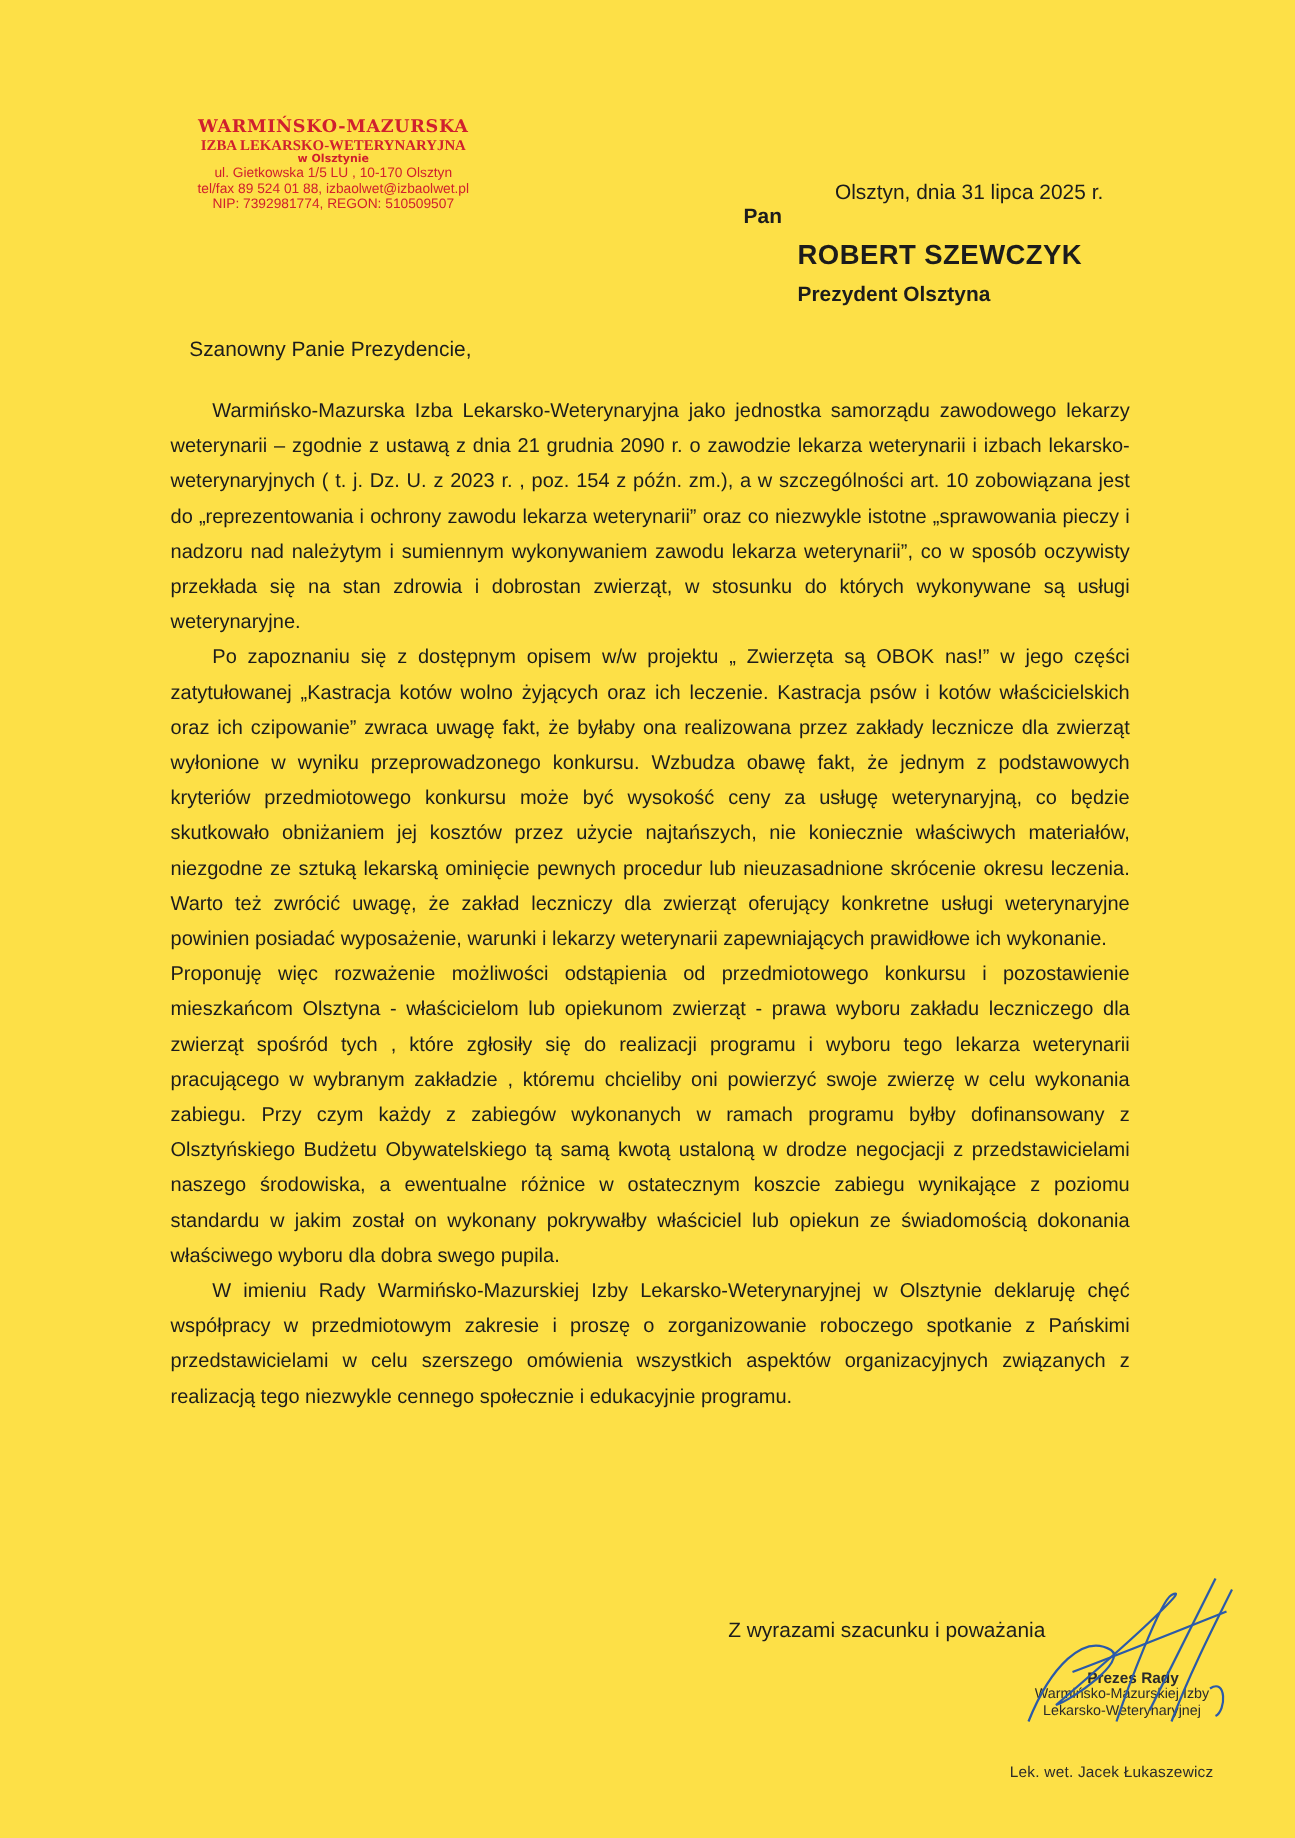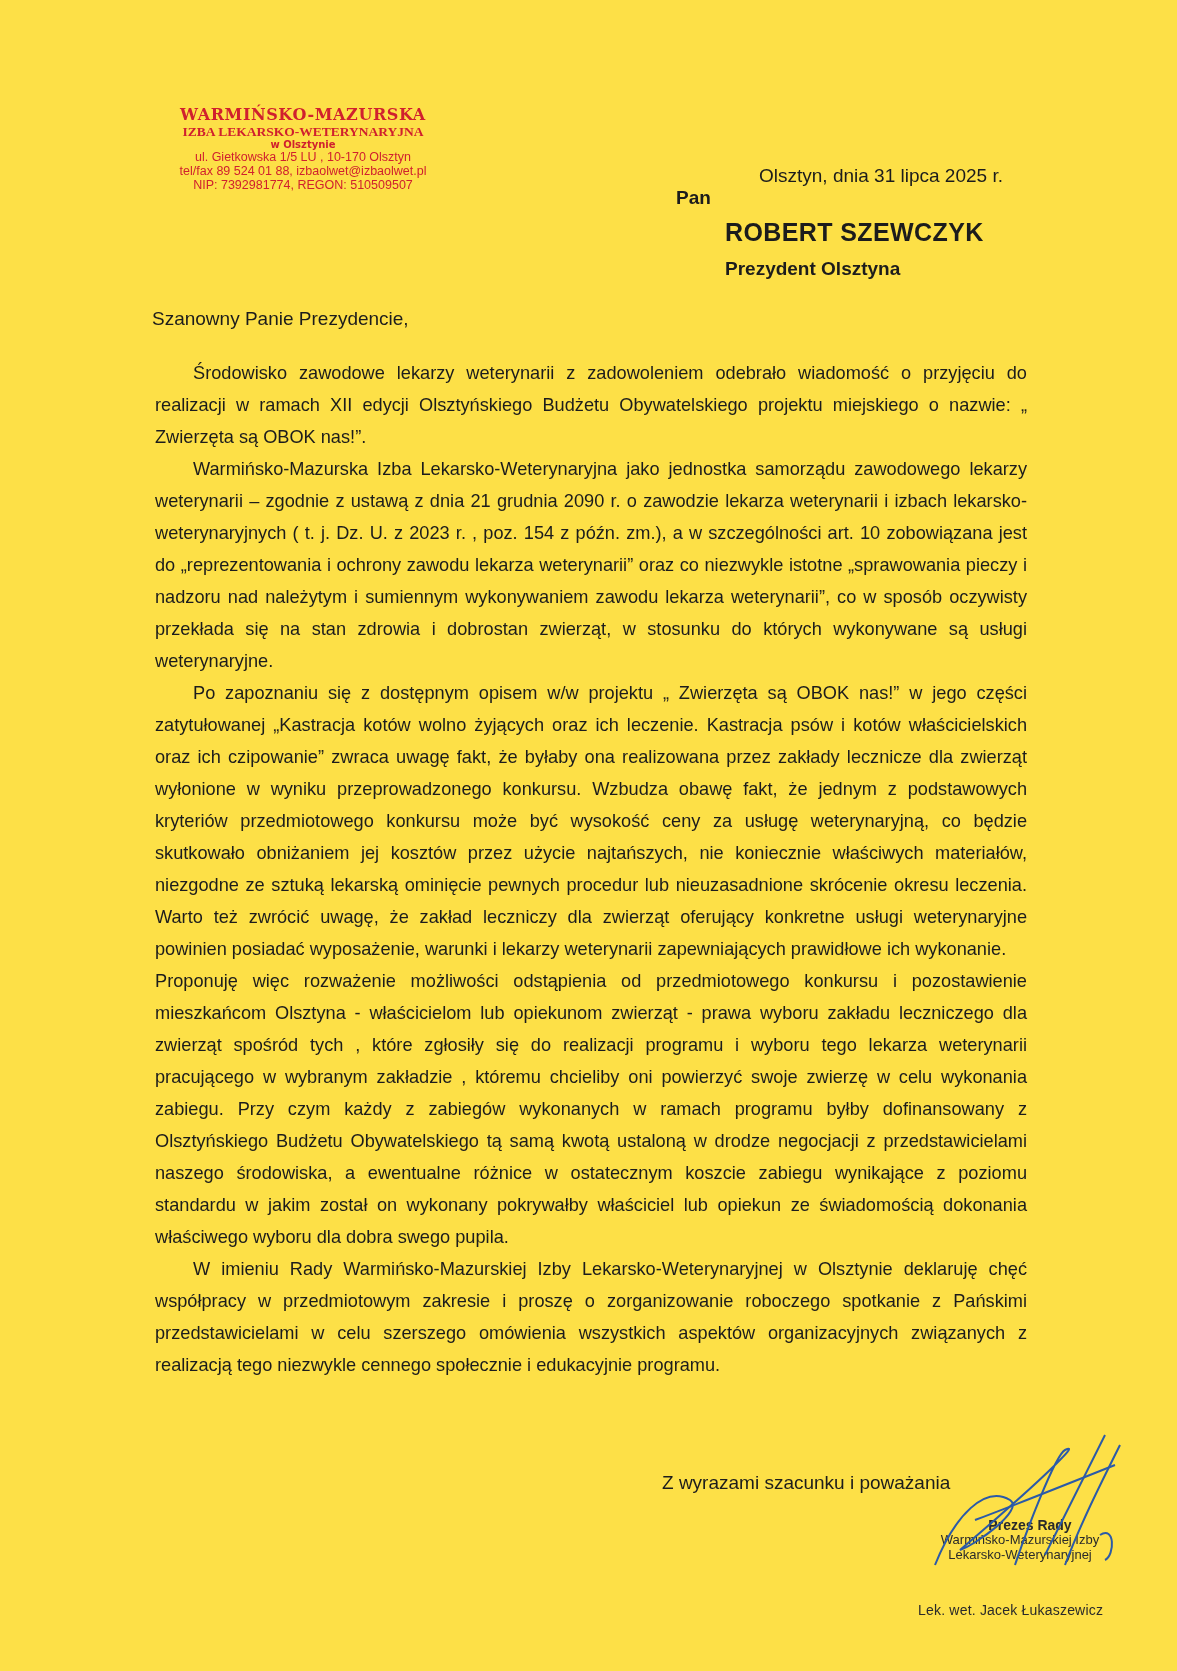--- a/index.html
+++ b/index.html
@@ -14,21 +14,21 @@
   .lh-line { font-family: "Liberation Sans Narrow", "Liberation Sans", sans-serif; font-size: 12.5px; }
 
   
   .date { position: absolute; left: 759px; top: 140px; font-size: 19px; margin-top: 25px; }
 
   
   .addr-pan { position: absolute; left: 676px; top: 187px; font-size: 19px; font-weight: bold; }
   .addr-name { position: absolute; left: 725px; top: 218px; font-size: 25px; font-weight: bold; letter-spacing: 0.4px; }
   .addr-title { position: absolute; left: 725px; top: 258px; font-size: 19px; font-weight: bold; }
 
-  .salutation { position: absolute; left: 152px; top: 308px; font-size: 19px; text-align: right; }
+  .salutation { position: absolute; left: 172px; top: 308px; font-size: 19px; text-align: right; }
 
   
   .body { position: absolute; left: 155px; top: 357px; width: 872px; font-size: 18.2px; line-height: 32px; text-align: justify; }
   .body p { margin: 0; }
   .indent { text-indent: 38px; }
 
   
   .closing { position: absolute; left: 662px; top: 1472px; font-size: 19px; }
   .stamp { position: absolute; left: 905px; top: 1518px; width: 230px; text-align: center; line-height: 1.1; color: #2a2a2a; font-size: 13px; }
   .stamp .s-title { font-weight: bold; font-size: 14px; padding-left: 20px; }
@@ -51,21 +51,20 @@
 
   <div class="date">Olsztyn, dnia 31 lipca 2025 r.</div>
 
   <div class="addr-pan">Pan</div>
   <div class="addr-name">ROBERT  SZEWCZYK</div>
   <div class="addr-title">Prezydent Olsztyna</div>
 
   <div class="salutation">Szanowny Panie Prezydencie,</div>
 
   <div class="body">
-    <p class="indent">Środowisko zawodowe lekarzy weterynarii z zadowoleniem odebrało wiadomość o przyjęciu do realizacji w ramach XII edycji Olsztyńskiego  Budżetu Obywatelskiego projektu miejskiego o nazwie: „ Zwierzęta są OBOK nas!”.</p>
     <p class="indent">Warmińsko-Mazurska Izba Lekarsko-Weterynaryjna jako jednostka samorządu zawodowego lekarzy weterynarii – zgodnie z ustawą z dnia 21 grudnia 2090 r. o zawodzie lekarza weterynarii i izbach lekarsko-weterynaryjnych ( t. j. Dz. U. z 2023 r. , poz. 154 z późn. zm.), a w szczególności  art. 10 zobowiązana  jest do  „reprezentowania i ochrony zawodu lekarza weterynarii” oraz co niezwykle istotne „sprawowania pieczy i nadzoru  nad należytym i sumiennym wykonywaniem zawodu lekarza weterynarii”,  co w sposób oczywisty przekłada się na stan zdrowia i dobrostan zwierząt, w stosunku do których wykonywane są usługi weterynaryjne.</p>
     <p class="indent">Po zapoznaniu się z dostępnym opisem w/w projektu „ Zwierzęta są OBOK nas!” w jego części zatytułowanej „Kastracja kotów wolno żyjących oraz ich leczenie. Kastracja psów i kotów właścicielskich oraz ich czipowanie” zwraca uwagę fakt, że byłaby ona realizowana przez zakłady lecznicze dla zwierząt wyłonione w wyniku przeprowadzonego konkursu. Wzbudza obawę fakt, że jednym z podstawowych kryteriów przedmiotowego konkursu może być wysokość ceny za usługę weterynaryjną, co będzie skutkowało obniżaniem jej kosztów przez użycie najtańszych, nie koniecznie właściwych materiałów, niezgodne ze sztuką lekarską ominięcie pewnych procedur lub nieuzasadnione skrócenie okresu leczenia. Warto też zwrócić uwagę, że zakład leczniczy dla zwierząt oferujący konkretne usługi weterynaryjne powinien posiadać wyposażenie, warunki i lekarzy weterynarii zapewniających prawidłowe ich wykonanie.</p>
     <p>Proponuję więc rozważenie możliwości odstąpienia od przedmiotowego konkursu i pozostawienie mieszkańcom Olsztyna - właścicielom lub opiekunom zwierząt - prawa wyboru zakładu leczniczego dla zwierząt spośród tych , które  zgłosiły się  do realizacji programu i wyboru tego lekarza weterynarii pracującego w wybranym zakładzie , któremu chcieliby oni powierzyć swoje zwierzę w celu wykonania zabiegu. Przy czym każdy z zabiegów wykonanych w ramach programu byłby dofinansowany z Olsztyńskiego Budżetu Obywatelskiego tą samą kwotą ustaloną w drodze negocjacji z przedstawicielami naszego środowiska, a ewentualne różnice w ostatecznym koszcie zabiegu wynikające z poziomu standardu w jakim został on wykonany pokrywałby właściciel lub opiekun ze świadomością dokonania właściwego wyboru dla dobra swego pupila.</p>
     <p class="indent">W imieniu Rady Warmińsko-Mazurskiej Izby Lekarsko-Weterynaryjnej w Olsztynie deklaruję chęć współpracy w przedmiotowym zakresie i proszę o zorganizowanie roboczego spotkanie z Pańskimi przedstawicielami w celu szerszego omówienia wszystkich aspektów organizacyjnych związanych z realizacją tego niezwykle cennego społecznie i edukacyjnie programu.</p>
   </div>
 
   <div class="closing">Z wyrazami szacunku i poważania</div>
 
   <div class="stamp">
     <div class="s-title">Prezes Rady</div>

